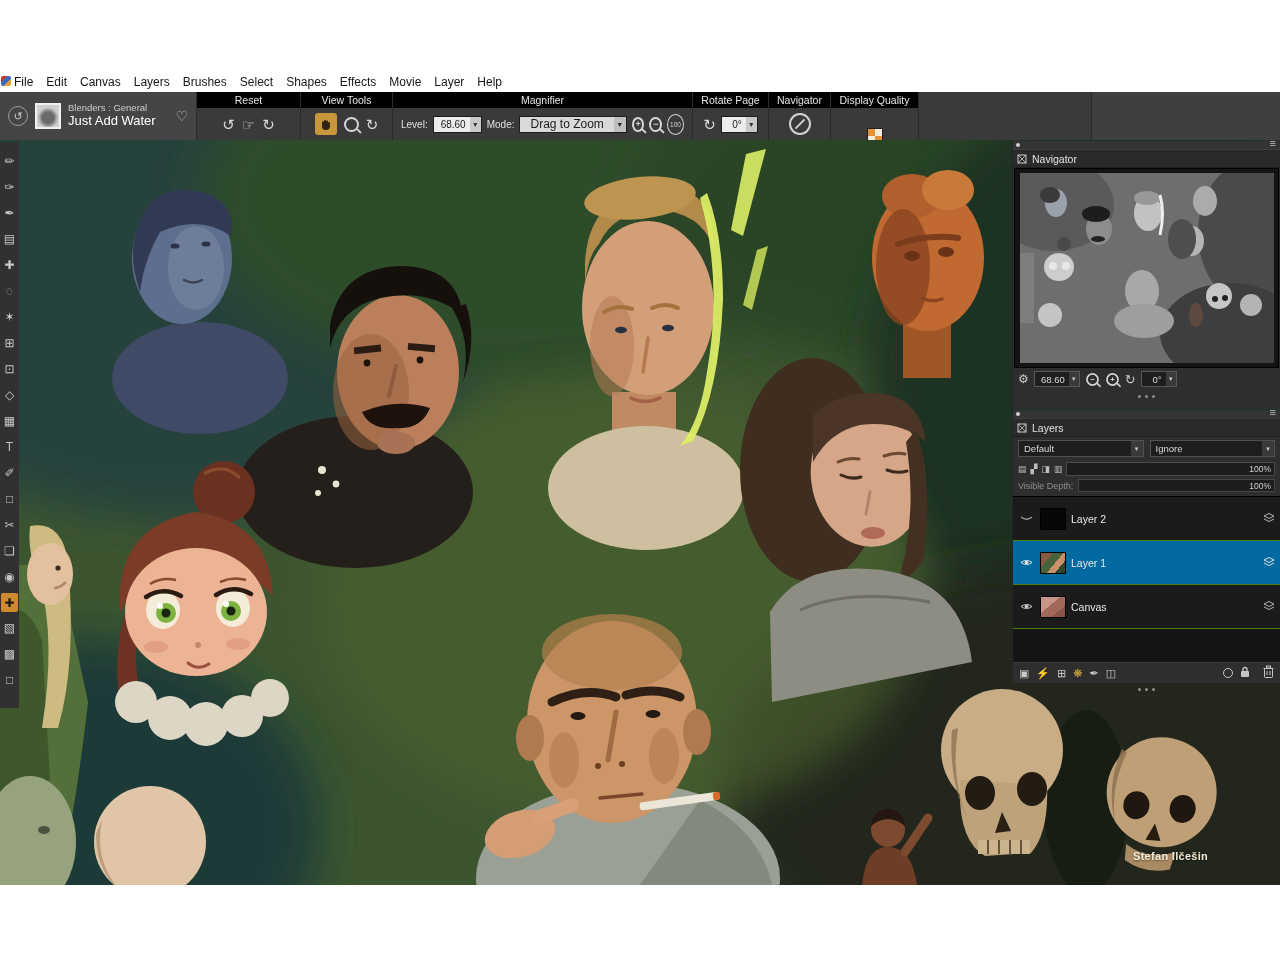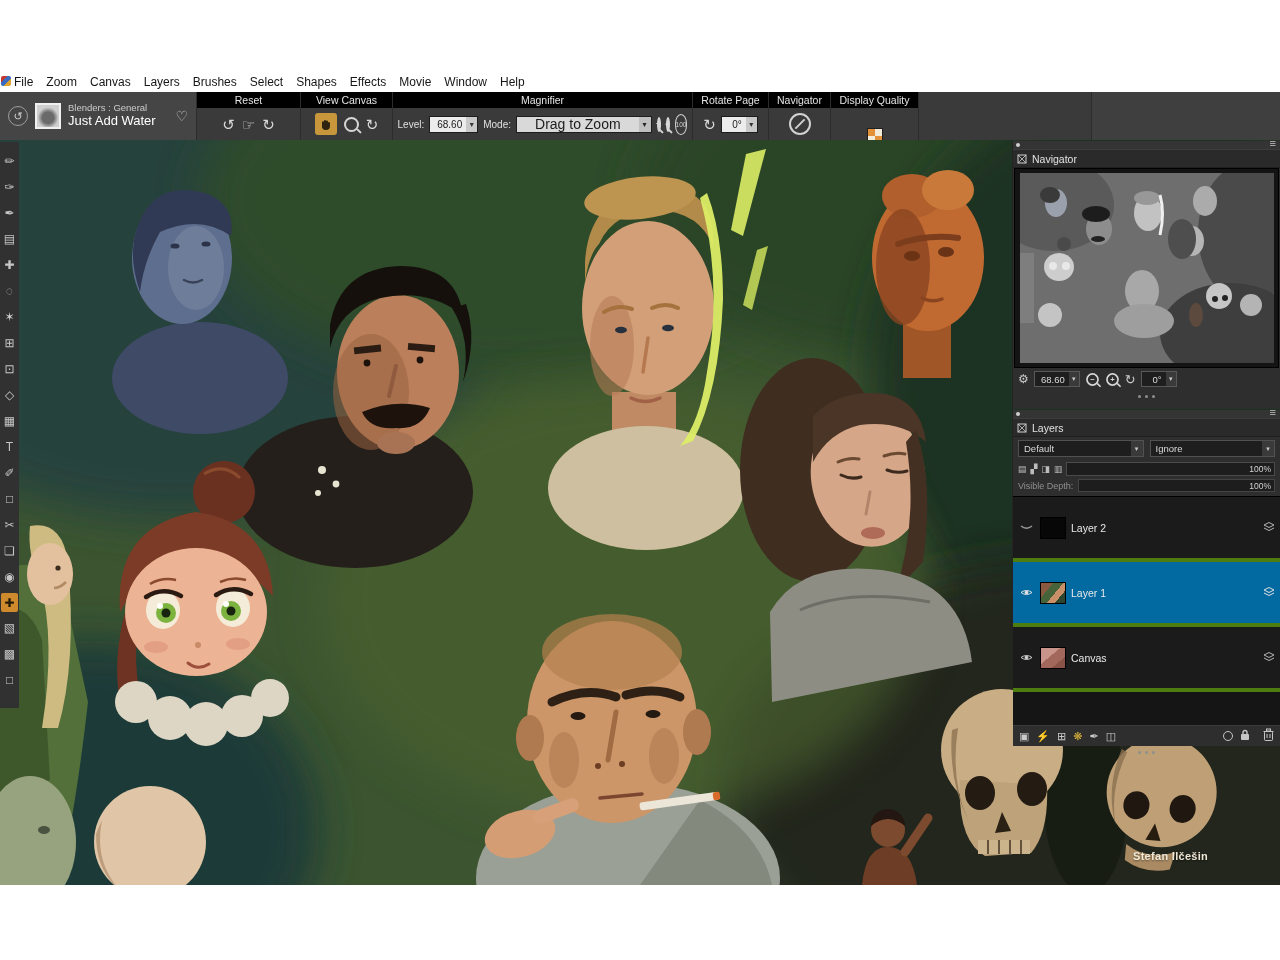--- a/index.html
+++ b/index.html
@@ -31,21 +31,21 @@
   .tlabel{height:16px;line-height:16px;text-align:center;font-size:10.5px;color:#e4e4e4;background:#000000;white-space:nowrap;padding:0 6px;}
   .trow{flex:1;display:flex;align-items:center;justify-content:center;gap:7px;padding:0 8px;}
   .tglyph{color:#d8d8d8;font-size:15px;line-height:1;}
   .tsm{font-size:10px;color:#e0e0e0;white-space:nowrap;}
 
   .spinbox{display:flex;align-items:stretch;height:15px;border:1px solid #1d1d1d;background:#ececec;}
   .spinval{padding:0 4px;font-size:10px;color:#1a1a1a;display:flex;align-items:center;justify-content:flex-end;min-width:28px;}
   .spincar{width:11px;background:#c9c9c9;display:flex;align-items:center;justify-content:center;}
   .spincar::after{content:"▾";font-size:8px;color:#333;}
   .ddl{display:flex;align-items:stretch;height:15px;border:1px solid #1d1d1d;background:#d9d9d9;}
-  .ddlval{padding:0 18px;font-size:14px;color:#1c1c1c;display:flex;align-items:center;white-space:nowrap;border-radius:7px;}
+  .ddlval{padding:0 10px;font-size:12px;color:#1c1c1c;display:flex;align-items:center;white-space:nowrap;border-radius:7px;}
   .ddlcar{width:12px;background:#bfbfbf;display:flex;align-items:center;justify-content:center;}
   .ddlcar::after{content:"▾";font-size:8px;color:#222;}
 
   .magico{position:relative;width:11px;height:11px;border:2px solid #d6d6d6;border-radius:50%;}
   .magico::after{content:"";position:absolute;width:6px;height:2px;background:#d6d6d6;right:-5px;bottom:-2px;
                  transform:rotate(45deg);border-radius:1px;}
   .magpm{position:absolute;inset:0;display:flex;align-items:center;justify-content:center;
          font-size:9px;font-weight:bold;color:#d6d6d6;}
   .magplus::before{content:"+";}
   .magminus::before{content:"−";}
@@ -100,21 +100,21 @@
   .lsel .car::after{content:"▾";font-size:7px;color:#c9c9c9;}
   .lmods{display:flex;align-items:center;gap:4px;padding:2px 5px;}
   .modico{font-size:9px;color:#bdbdbd;line-height:1;}
   .opbar{flex:1;height:12px;background:#1d1d1d;border:1px solid #4a4a4a;display:flex;align-items:center;
          justify-content:flex-end;padding:0 3px;font-size:8.5px;color:#d4d4d4;}
   .vdepth{display:flex;align-items:center;padding:1px 5px 2px;gap:5px;}
   .vlabel{font-size:9px;color:#8f8f8f;white-space:nowrap;}
   .vbar{flex:1;height:11px;background:#1d1d1d;border:1px solid #454545;display:flex;align-items:center;
         justify-content:flex-end;padding:0 3px;font-size:8.5px;color:#cfcfcf;}
   .llist{margin-top:2px;background:#101010;border-top:1px solid #000;}
-  .lrow{height:29px;display:flex;align-items:center;gap:5px;padding:16px 4px;background:#1b1b1b;border-bottom:4px solid #4d7c0f;}
+  .lrow{height:29px;display:flex;align-items:center;gap:5px;padding:7px 4px;background:#1b1b1b;border-bottom:1px solid #4d7c0f;}
   .lrow.sel{background:#0369a1;}
   .leye{width:18px;display:flex;justify-content:center;}
   .lthumb{width:26px;height:22px;border:1px solid #000;box-sizing:border-box;}
   .t-black{background:#070707;}
   .t-tex{background:#e3e1da;background-image:radial-gradient(#b4b0a4 1px,transparent 1.3px);background-size:5px 5px;}
   .t-art{background:linear-gradient(130deg,#8a5a40 0 30%,#46633a 30% 55%,#c9906a 55% 75%,#2e4630 75%);}
   .t-canvas{background:linear-gradient(140deg,#c9948a 0 40%,#a2685c 40% 72%,#8a5348 72%);}
   .lname{flex:1;font-size:10.5px;color:#e8e8e8;}
   .lfill{height:33px;background:#151515;}
   .lbottom{height:20px;display:flex;align-items:center;gap:7px;padding:0 6px;background:#2e2e2e;border-top:1px solid #3b3b3b;}
@@ -124,29 +124,29 @@
   .circico{width:10px;height:10px;border:1.5px solid #c6c6c6;border-radius:50%;box-sizing:border-box;}
 </style>
 </head>
 <body>
 
 <div class="app">
 
   <div class="appicon"></div>
   <div class="menubar">
     <span>File</span>
-    <span>Zoom</span>
+    <span>Edit</span>
     <span>Canvas</span>
     <span>Layers</span>
     <span>Brushes</span>
     <span>Select</span>
     <span>Shapes</span>
     <span>Effects</span>
     <span>Movie</span>
-    <span>Window</span>
+    <span>Layer</span>
     <span>Help</span>
   </div>
 
   <div class="toolbar">
     <div class="brushsel">
       <span class="circbtn">↺</span>
       <span class="swatch"></span>
       <span class="bstext">
         <span class="bscat">Blenders : General</span>
         <span class="bsvar">Just Add Water</span>
@@ -157,21 +157,21 @@
     <div class="tsec" style="width:104px;">
       <div class="tlabel">Reset</div>
       <div class="trow">
         <span class="tglyph">↺</span>
         <span class="tglyph">☞</span>
         <span class="tglyph">↻</span>
       </div>
     </div>
 
     <div class="tsec" style="width:92px;">
-      <div class="tlabel">View Canvas</div>
+      <div class="tlabel">View Tools</div>
       <div class="trow">
         <span class="grabsel">
           <svg width="13" height="13" viewBox="0 0 13 13">
               <path d="M3,7 V4.2 a1,1 0 0 1 2,0 V3 a1,1 0 0 1 2,0 v0.6 a1,1 0 0 1 2,0 V5 a1,1 0 0 1 2,0 v3 a4,4 0 0 1 -4,4 h-1 a4,4 0 0 1 -3,-2.6 Z" fill="#2e2410"></path>
             </svg>
         </span>
         <span class="magico"></span>
         <span class="tglyph">↻</span>
       </div>
     </div>

